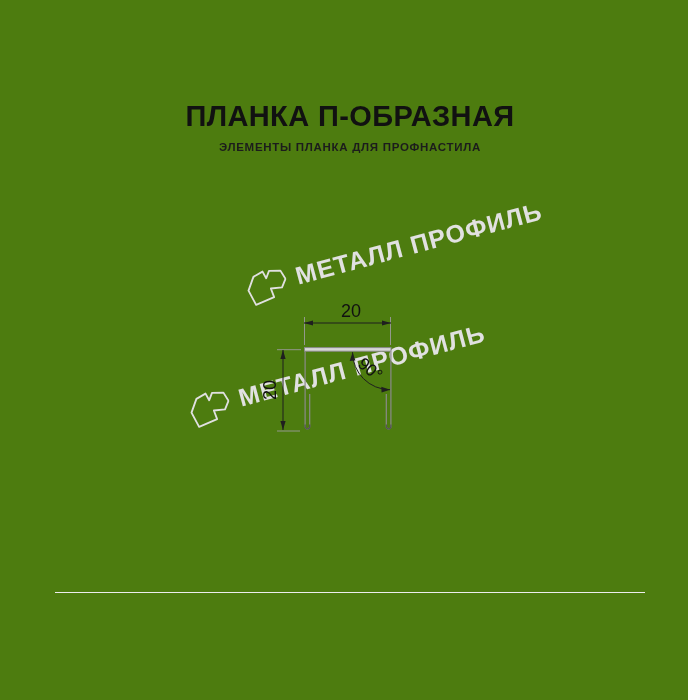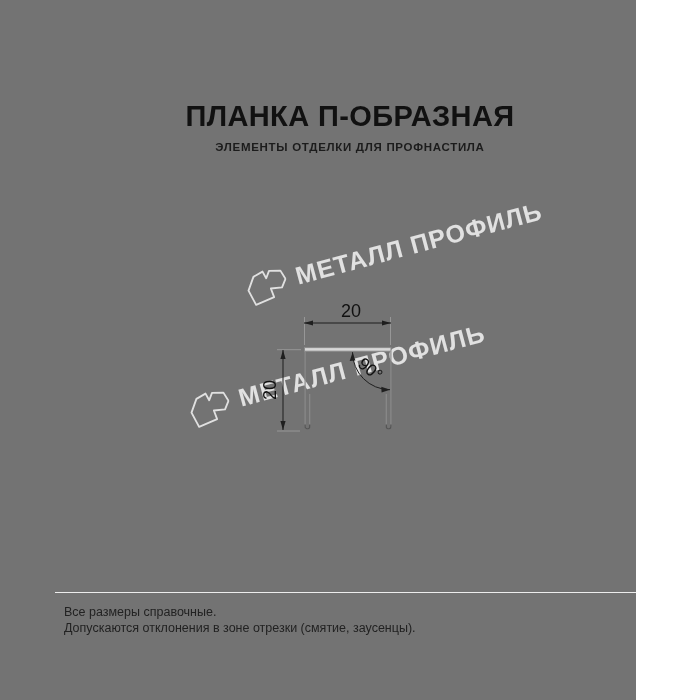--- a/index.html
+++ b/index.html
@@ -1,18 +1,18 @@
 <!DOCTYPE html>
 <html><head>
 <meta charset="utf-8">
 <style>
   * { margin:0; padding:0; box-sizing:border-box; }
   html,body { background:#fff; }
   .page {
-    position:relative; width:636px; height:700px; background:#737373;
+    position:relative; width:688px; height:700px; background:#4d7c0f;
     overflow:hidden; font-family:"Liberation Sans", sans-serif;padding-left:12px;
   }
   .header { position:absolute; top:101px; left:0; width:700px; text-align:center; }
   .title-line {
     font-size:29px; font-weight:bold; color:#111; letter-spacing:0.4px;
     line-height:31px;
   }
   .subtitle {
     margin-top:9px; font-size:11.5px; font-weight:bold; color:#1c1c1c;
     letter-spacing:0.7px;
@@ -32,21 +32,21 @@
   .footer-line { font-size:12.5px; color:#222; line-height:15.5px; }
   .divider { position:absolute; left:55px; top:592px; width:590px; height:1px; background:#ededed; }
 </style>
 </head>
 <body>
 
 <div class="page">
 
   <div class="header">
     <div class="title-line">ПЛАНКА П-ОБРАЗНАЯ</div>
-    <div class="subtitle">ЭЛЕМЕНТЫ ОТДЕЛКИ ДЛЯ ПРОФНАСТИЛА</div>
+    <div class="subtitle">ЭЛЕМЕНТЫ ПЛАНКА ДЛЯ ПРОФНАСТИЛА</div>
   </div>
 
   <div class="watermark wm-1">
     <svg width="48" height="42" viewBox="0 0 52 42">
       <path d="M9,23 L18,10 L29,7 L31,15 L36,8 L48,11 L51,21 L45,29 L33,27 L34,37 L13,40 Z" fill="none" stroke="#e0e0e0" stroke-width="2" stroke-linejoin="round"></path>
     </svg>
     <span class="wm-text">МЕТАЛЛ ПРОФИЛЬ</span>
   </div>
 
   <div class="watermark wm-2">
@@ -90,18 +90,14 @@
     <g>
       <path d="M352.5,352.2 A37.5,37.5 0 0 0 390,389.7" fill="none" stroke="#1f1f1f" stroke-width="1"></path>
       <polygon points="352.6,352.4 349.7,361 355.4,360.6" fill="#1f1f1f"></polygon>
       <polygon points="390,389.7 381.3,386.8 381.6,392.6" fill="#1f1f1f"></polygon>
       <text x="370.5" y="375" text-anchor="middle" font-size="17" fill="#111" font-family="Liberation Sans, sans-serif" transform="rotate(38 370.5 369)">90°</text>
     </g>
   </svg>
 
   <div class="divider"></div>
 
-  <div class="footer">
-    <div class="footer-line">Все размеры справочные.</div>
-    <div class="footer-line">Допускаются отклонения в зоне отрезки (смятие, заусенцы).</div>
-  </div>
 
 </div>
 
 </body></html>

